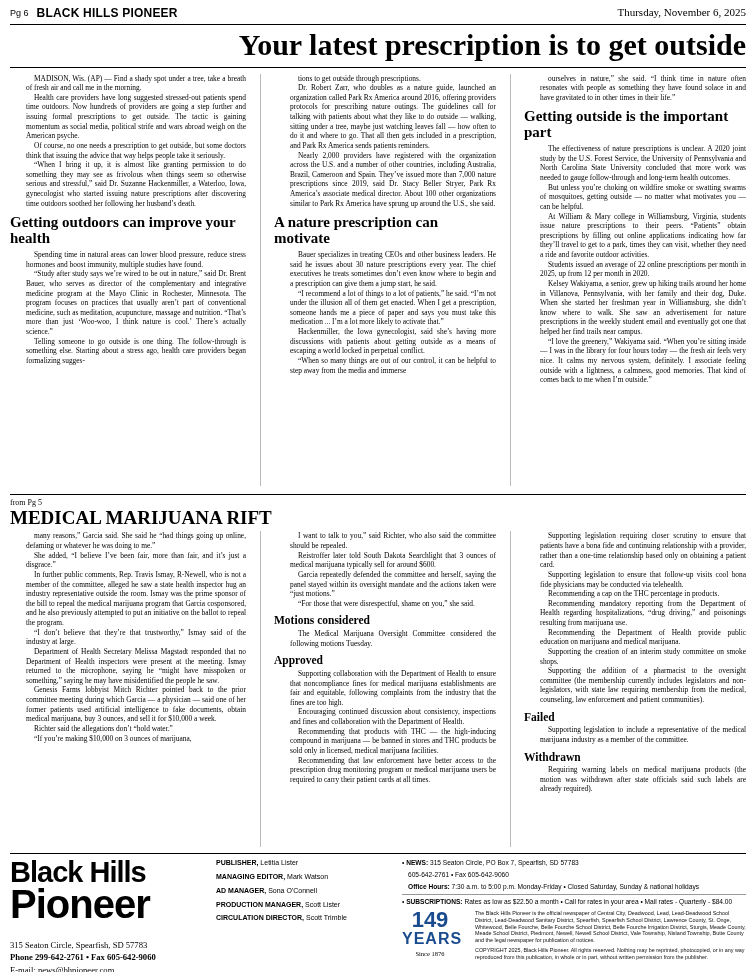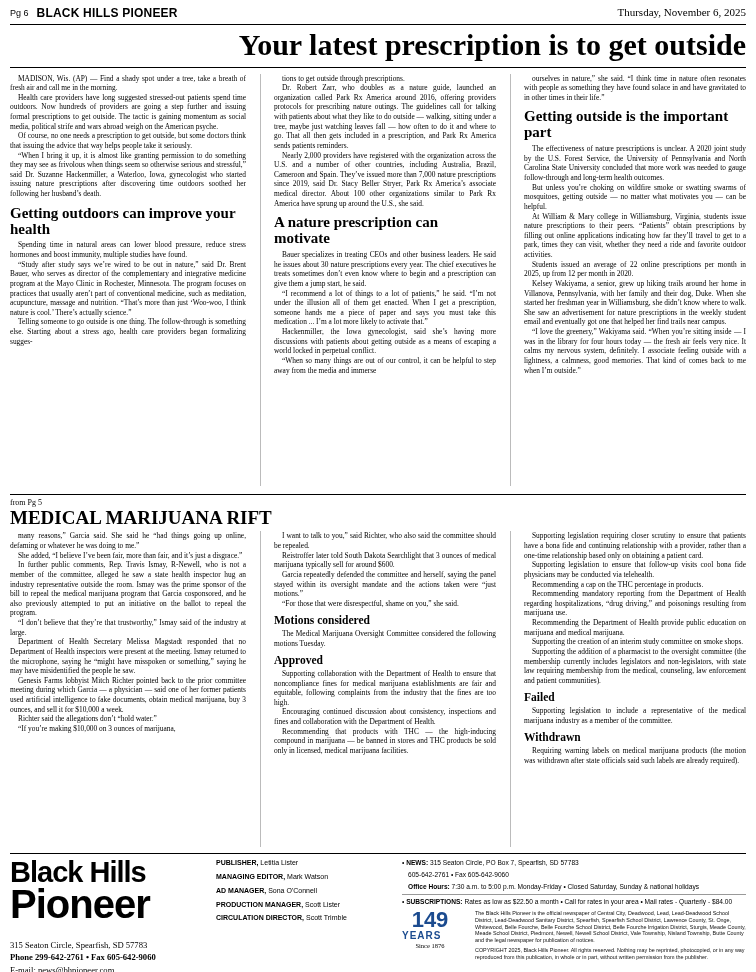--- a/index.html
+++ b/index.html
@@ -45,21 +45,21 @@
     grid-template-columns: 1fr 1fr 1fr;
     column-gap: 14px;
     font-size: 7.4px;
     line-height: 1.30;
     text-align: justify;
     height: 412px;
     overflow: hidden;
   }
   .col { position: relative; }
   .col + .col { border-left: 0.6px solid #bbb; padding-left: 13px; }
-  p.body { margin: 0 0 0 0; text-indent: 8px; }
+  p.body { margin: 0 0 0 16px; text-indent: 8px; }
   p.body.first { text-indent: 8px; }
   .subhead {
     font-family: "Liberation Serif", serif;
     font-weight: bold;
     font-size: 15px;
     line-height: 1.06;
     margin: 7px 0 3px 0;
     text-align: left;
   }
 
@@ -111,21 +111,21 @@
   .logo-l2 { font-size: 40px; line-height: 0.92; }
   .logo-addr { font-family:"Liberation Serif", serif; font-size: 8.6px; margin-top: 16px; line-height:1.45; }
   .logo-addr b { font-weight: bold; }
   .foot-mid div { margin-bottom: 5px; }
   .foot-mid b { font-weight: bold; }
   .foot-right { font-size: 6.6px; line-height: 1.3; }
   .foot-right .bullet-line { margin-bottom: 3px; }
   .foot-right b { font-weight: bold; }
   .years-box { display:flex; gap: 17px; align-items: flex-start; margin-top: 0; }
   .years-num { font-family:"Liberation Sans", sans-serif; font-weight:bold; color:#1b4b8f; font-size: 22px; line-height: 0.9; text-align:center;}
-  .years-word { font-family:"Liberation Sans", sans-serif; font-weight:bold; color:#1b4b8f; font-size: 10px; letter-spacing: 1px; text-align:left; }
+  .years-word { font-family:"Liberation Sans", sans-serif; font-weight:bold; color:#1b4b8f; font-size: 16px; letter-spacing: 1px; text-align:center; }
   .years-since { font-family:"Liberation Serif", serif; font-size: 6.5px; text-align:center; color:#000; }
   .fine { font-size: 5.4px; line-height: 1.28; color:#111; }
   .fine .cp { margin-top: 3px; display:block; }
   .nav-hairline { border-top:0.6px solid #999; }
 </style>
 </head>
 <body>
 
 <div class="page">
 
@@ -195,20 +195,21 @@
       <p class="body">Garcia repeatedly defended the committee and herself, saying the panel stayed within its oversight mandate and the actions taken were “just motions.”</p>
       <p class="body">“For those that were disrespectful, shame on you,” she said.</p>
 
       <div class="subhead2">Motions considered</div>
       <p class="body">The Medical Marijuana Oversight Committee considered the following motions Tuesday.</p>
 
       <div class="subhead2">Approved</div>
       <p class="body">Supporting collaboration with the Department of Health to ensure that noncompliance fines for medical marijuana establishments are fair and equitable, following complaints from the industry that the fines are too high.</p>
       <p class="body">Encouraging continued discussion about consistency, inspections and fines and collaboration with the Department of Health.</p>
       <p class="body">Recommending that products with THC — the high-inducing compound in marijuana — be banned in stores and THC products be sold only in licensed, medical marijuana facilities.</p>
+      <p class="body">Recommending that law enforcement have better access to the prescription drug monitoring program or medical marijuana users be required to carry their patient cards at all times.</p>
     </div>
     <div class="col">
       <p class="body first">Supporting legislation requiring closer scrutiny to ensure that patients have a bona fide and continuing relationship with a provider, rather than a one-time relationship based only on obtaining a patient card.</p>
       <p class="body">Supporting legislation to ensure that follow-up visits cool bona fide physicians may be conducted via telehealth.</p>
       <p class="body">Recommending a cap on the THC percentage in products.</p>
       <p class="body">Recommending mandatory reporting from the Department of Health regarding hospitalizations, “drug driving,” and poisonings resulting from marijuana use.</p>
       <p class="body">Recommending the Department of Health provide public education on marijuana and medical marijuana.</p>
       <p class="body">Supporting the creation of an interim study committee on smoke shops.</p>
       <p class="body">Supporting the addition of a pharmacist to the oversight committee (the membership currently includes legislators and non-legislators, with state law requiring membership from the medical, counseling, law enforcement and patient communities).</p>
 

